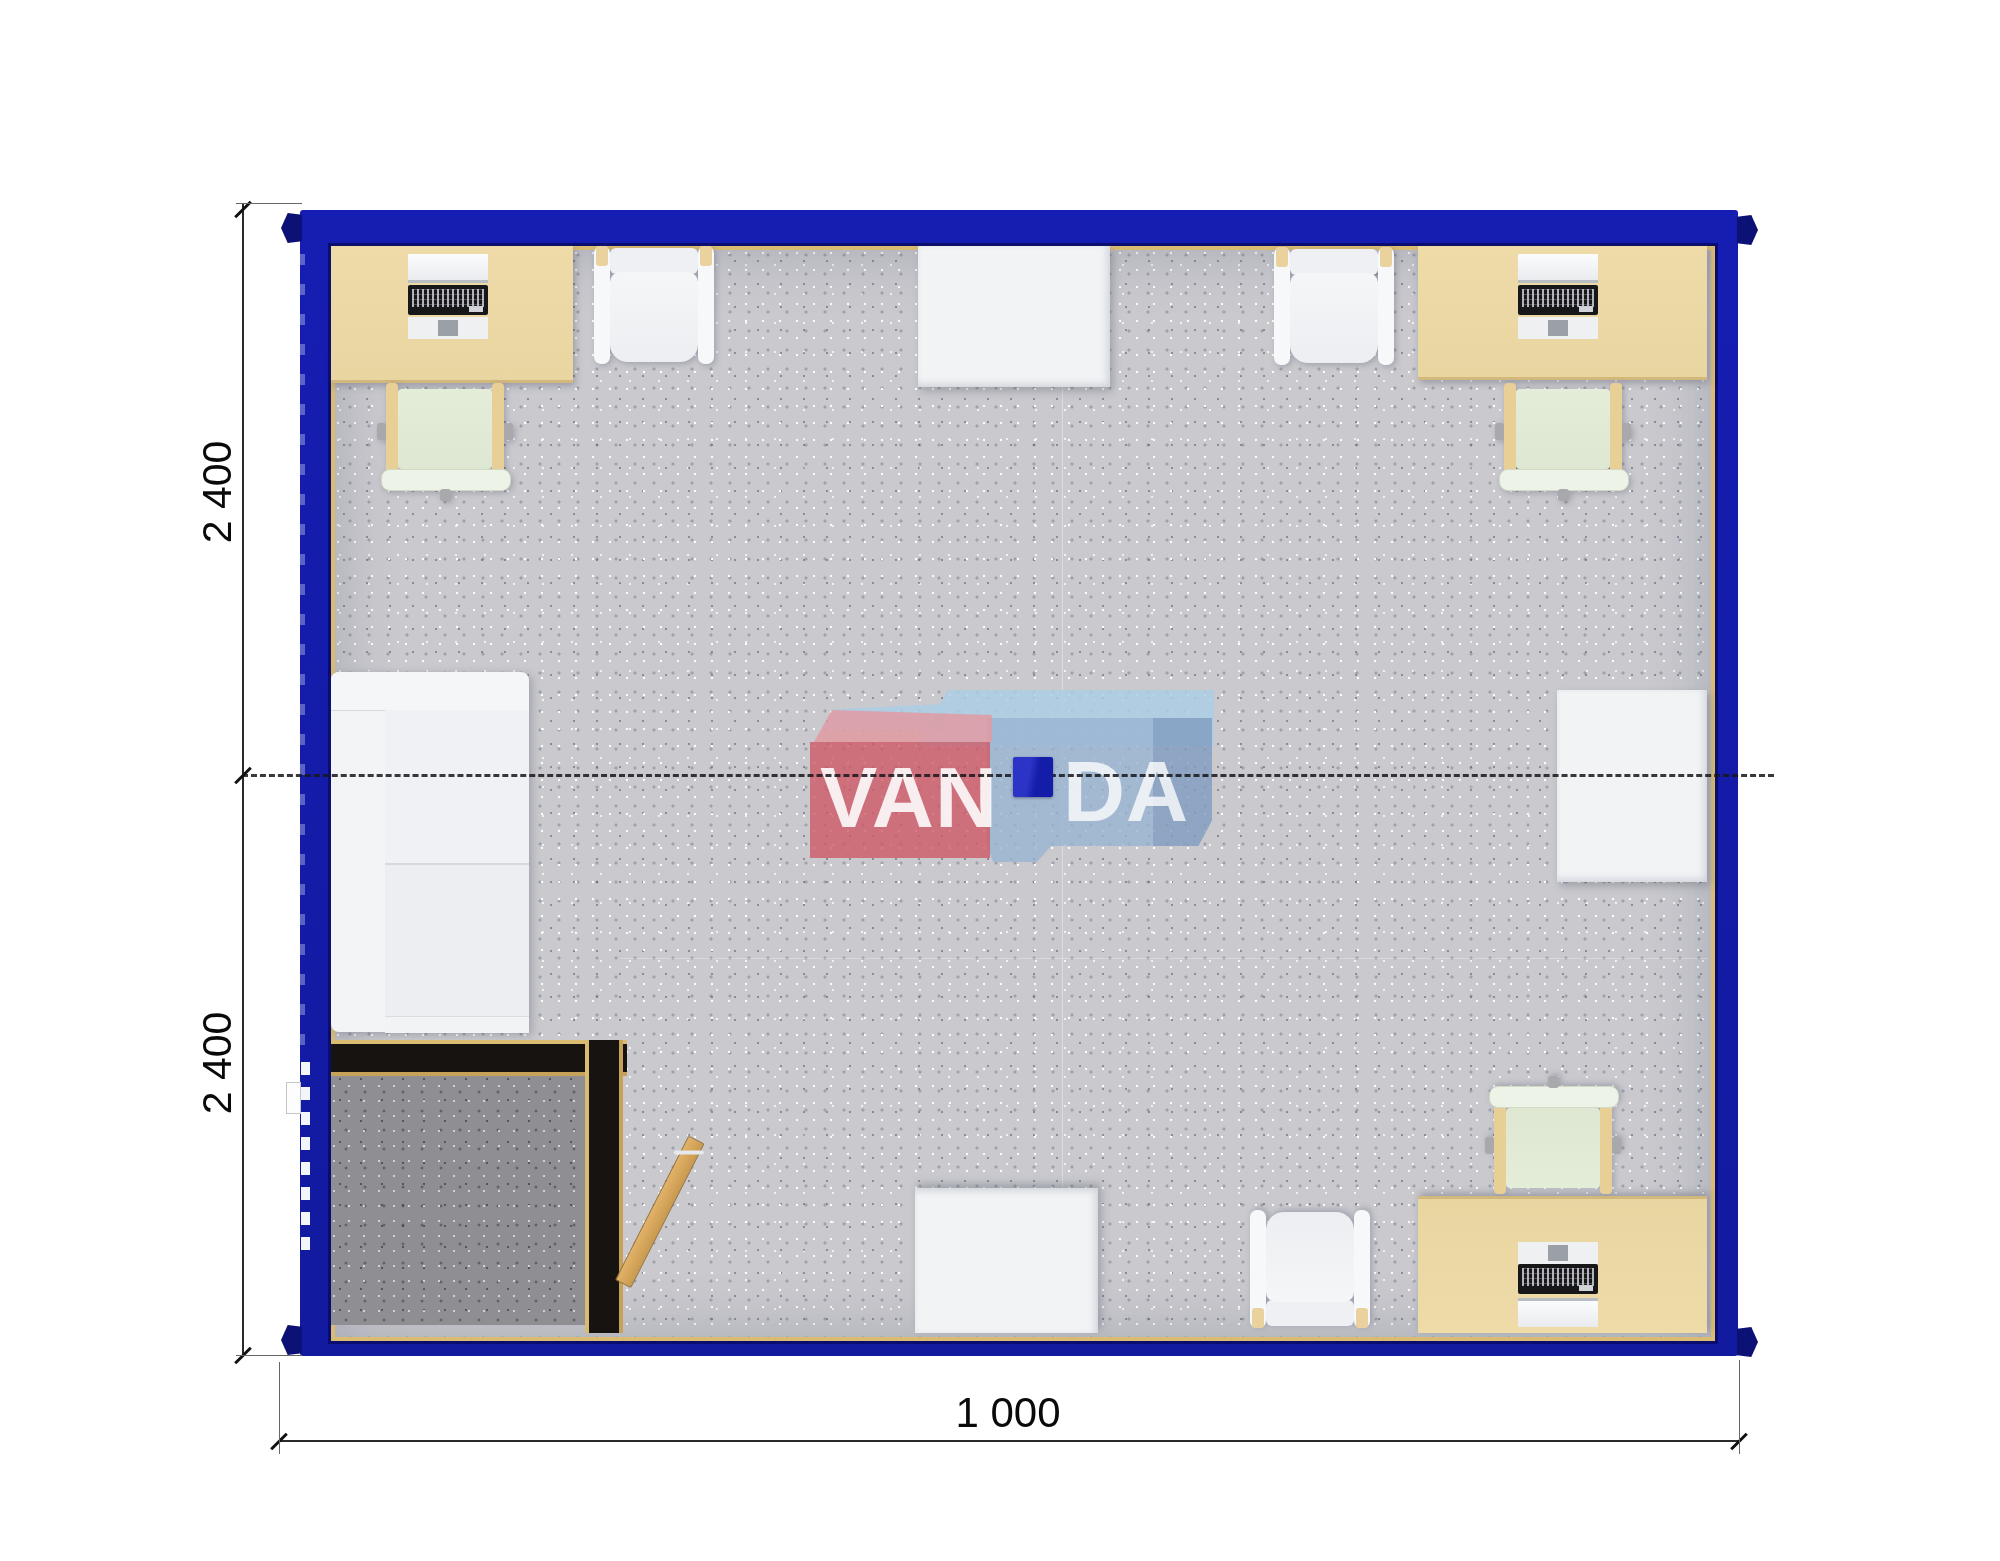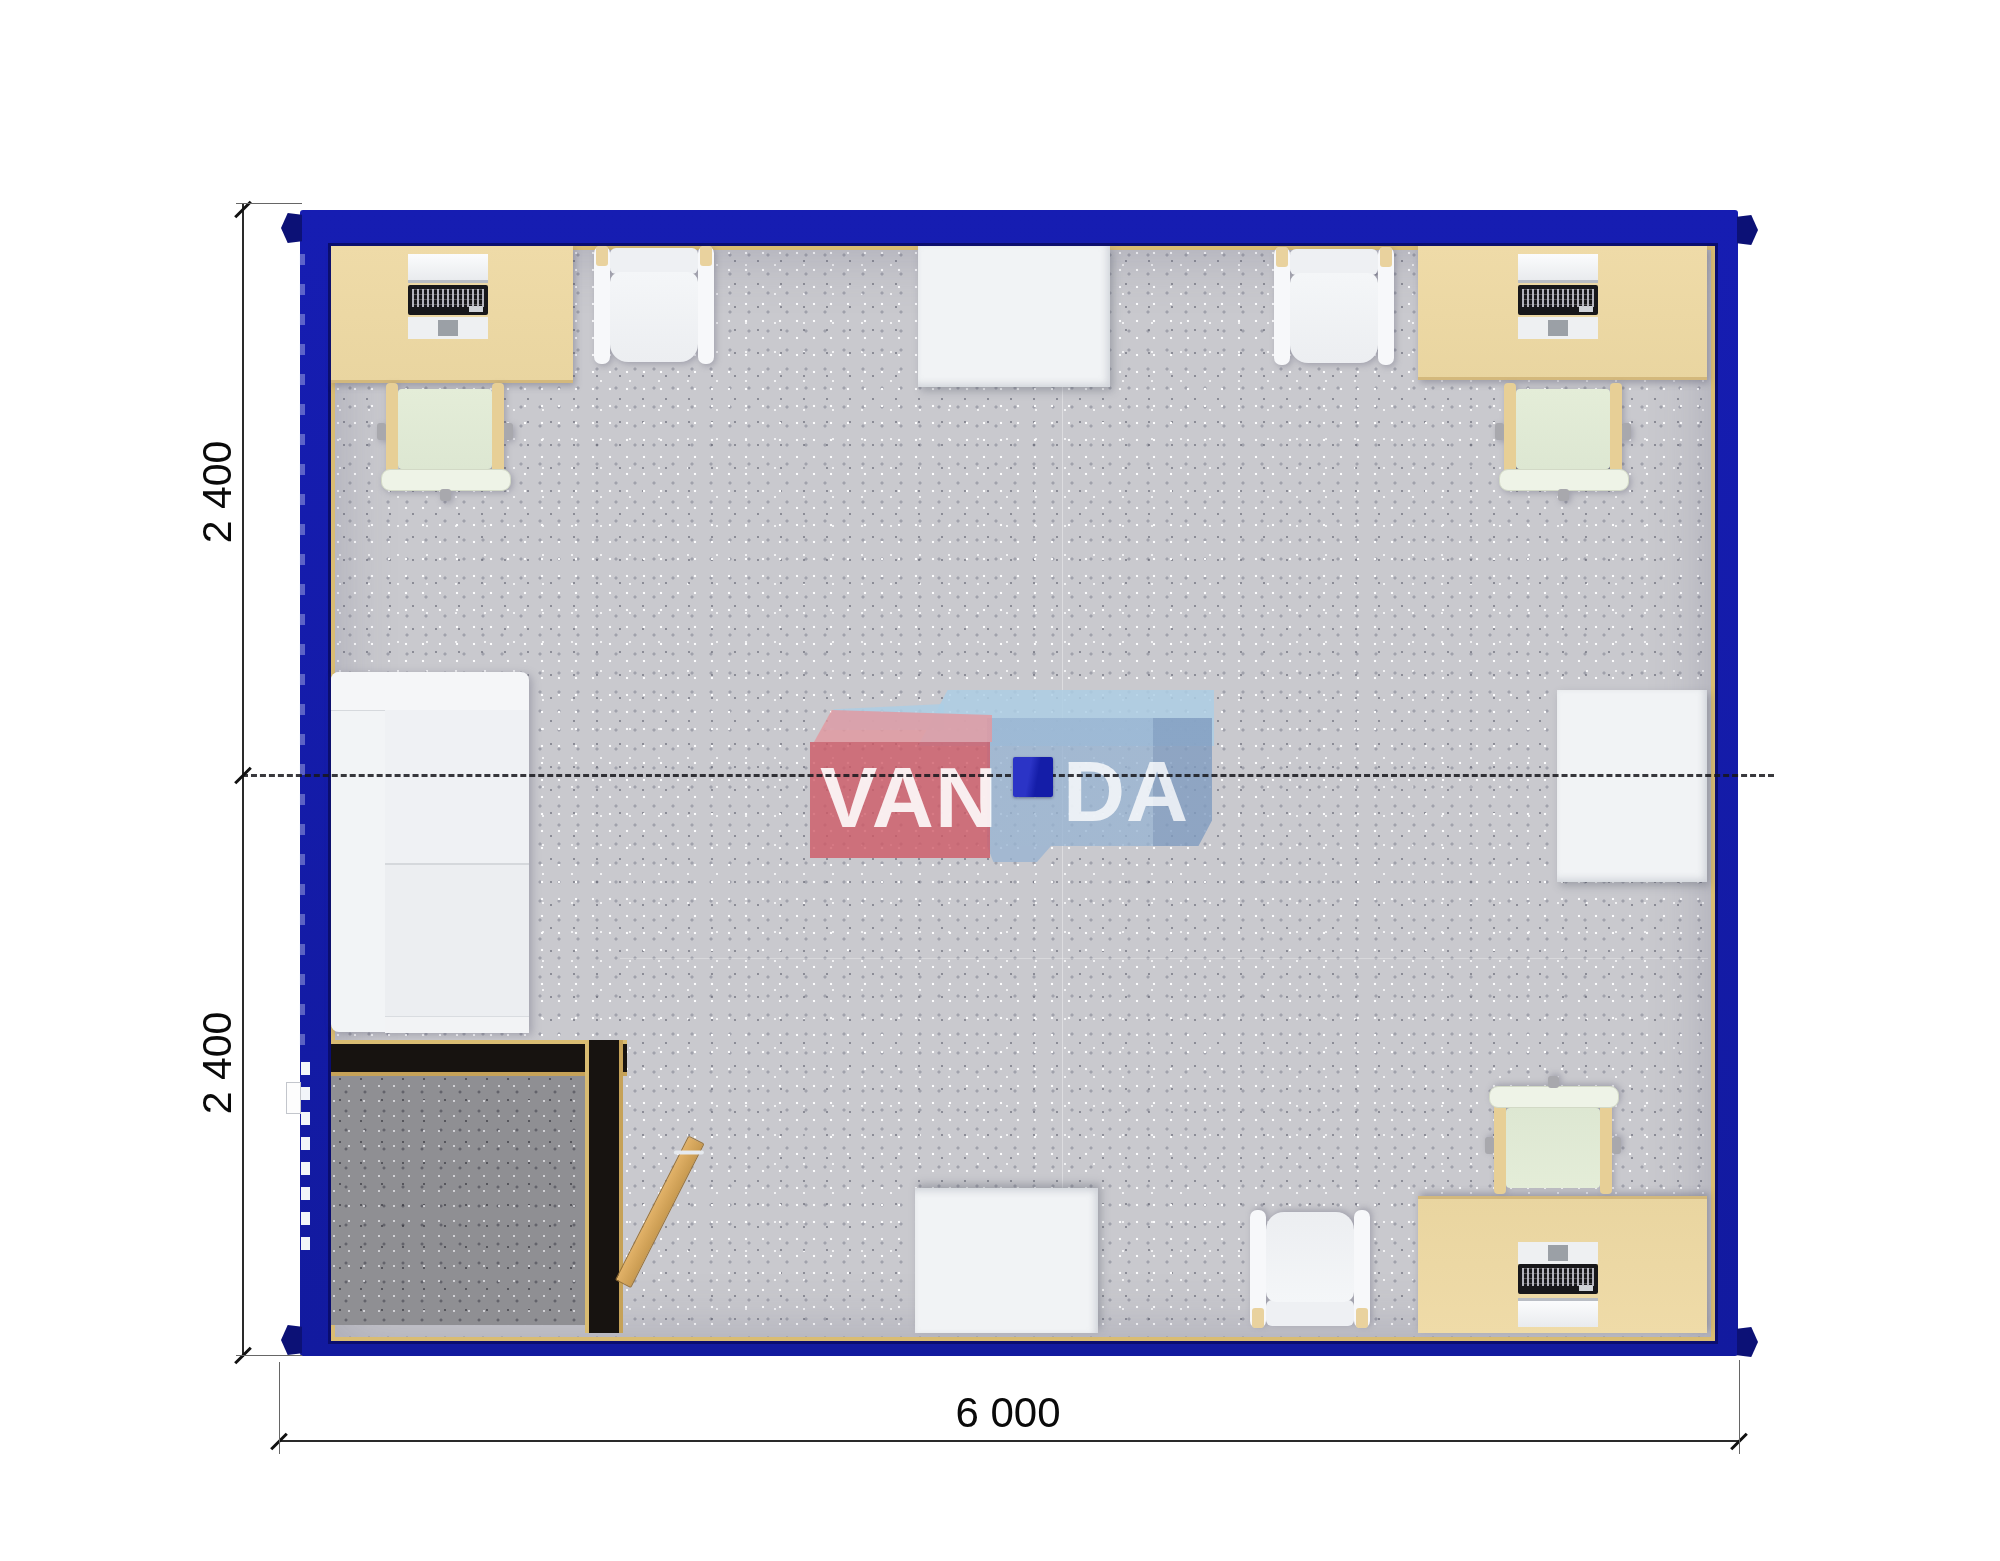--- a/index.html
+++ b/index.html
@@ -283,15 +283,15 @@
   <div class="dim ext" style="left:236px;top:203px;width:66px;height:1px;"></div>
   <div class="dim ext" style="left:236px;top:1355px;width:66px;height:1px;"></div>
   <div class="dim dim-label-v" style="left:137px;top:470px;">2 400</div>
   <div class="dim dim-label-v" style="left:137px;top:1041px;">2 400</div>
 
   <div class="dim dim-hline"></div>
   <div class="dim tick" style="left:268px;top:1440px;"></div>
   <div class="dim tick" style="left:1728px;top:1440px;"></div>
   <div class="dim ext" style="left:279px;top:1362px;width:1px;height:92px;"></div>
   <div class="dim ext" style="left:1739px;top:1360px;width:1px;height:94px;"></div>
-  <div class="dim dim-label-h" style="left:908px;top:1391px;">6 000</div>
+  <div class="dim dim-label-h" style="left:908px;top:1391px;">1 000</div>
 
 </div>
 
 </body></html>

